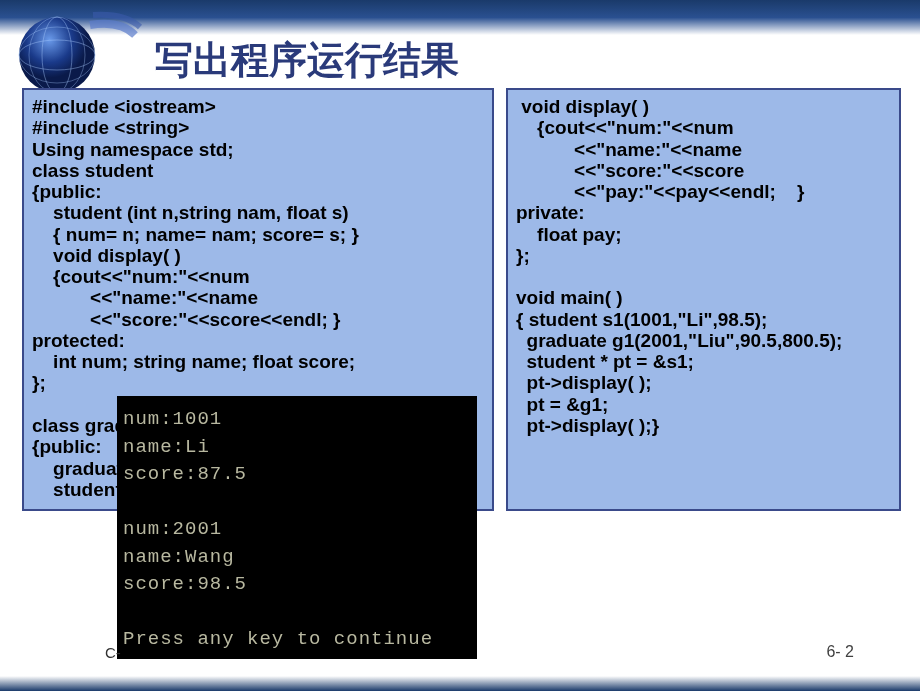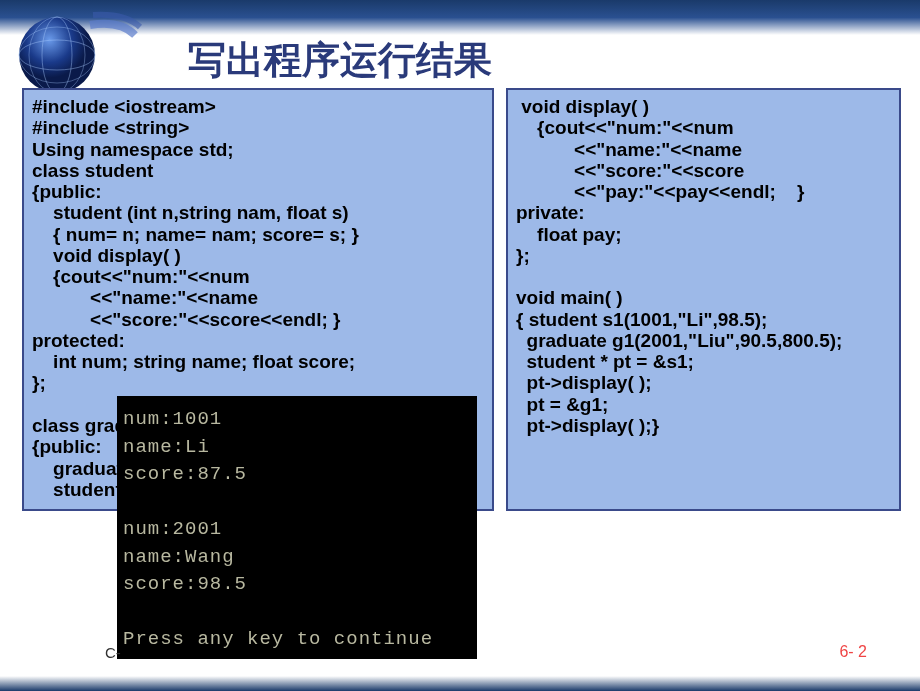--- a/index.html
+++ b/index.html
@@ -37,21 +37,20 @@
       height: 100%;
     }
     .slide-title {
       position: absolute;
       top: 35px;
       left: 155px;
       font-size: 38px;
       font-weight: bold;
       color: #2a3a7a;
       font-family: "SimHei", "Microsoft YaHei", sans-serif;
-      margin-left: 33px;
     }
     .code-panels {
       position: absolute;
       top: 88px;
       left: 22px;
       display: flex;
       gap: 12px;
     }
     .code-panel {
       background: #9db9e8;
@@ -91,23 +90,23 @@
     .footer-left {
       position: absolute;
       bottom: 30px;
       left: 105px;
       font-size: 15px;
       color: #333;
     }
     .footer-right {
       position: absolute;
       bottom: 30px;
-      right: 53px;
+      right: 66px;
       font-size: 16px;
-      color: #ef4444;
+      color: #404040;
       text-align: right;
     }
     .bottom-banner {
       position: absolute;
       bottom: 0;
       left: 0;
       width: 100%;
       height: 15px;
       background: linear-gradient(0deg, #1a3a6a 0%, #ffffff 100%);
     }

